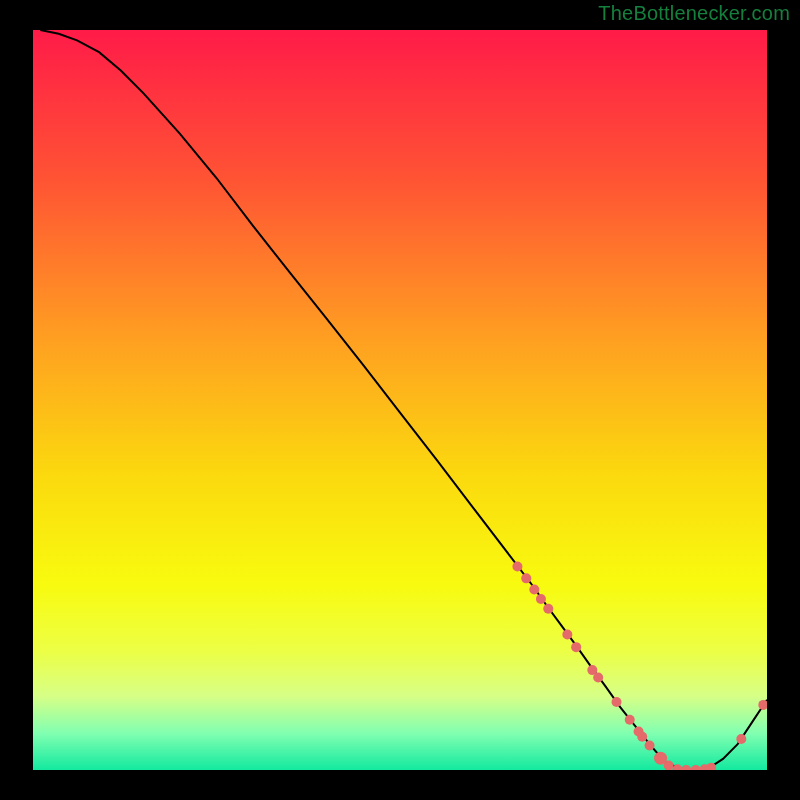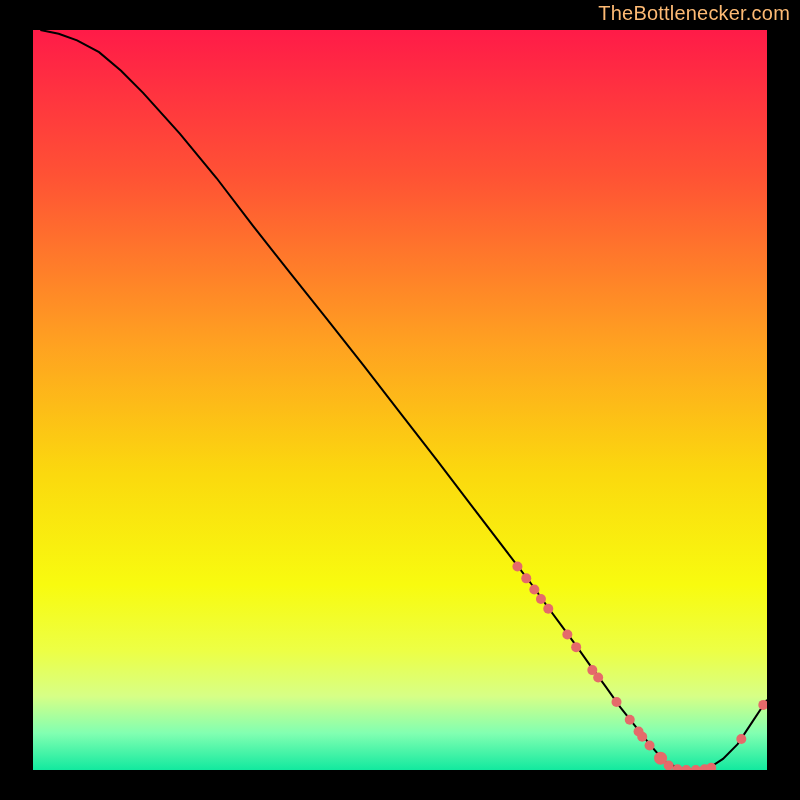--- a/index.html
+++ b/index.html
@@ -16,21 +16,21 @@
     top: 0;
     left: 0;
     width: 800px;
     height: 800px;
     background: #000;
   }
   .watermark {
     position: absolute;
     top: 2px;
     right: 10px;
-    color: #fdba74;
+    color: #15803d;
     font-size: 20px;
     font-weight: 400;
     letter-spacing: 0.2px;
   }
   .plot {
     position: absolute;
     left: 33px;
     top: 30px;
     width: 734px;
     height: 740px;

